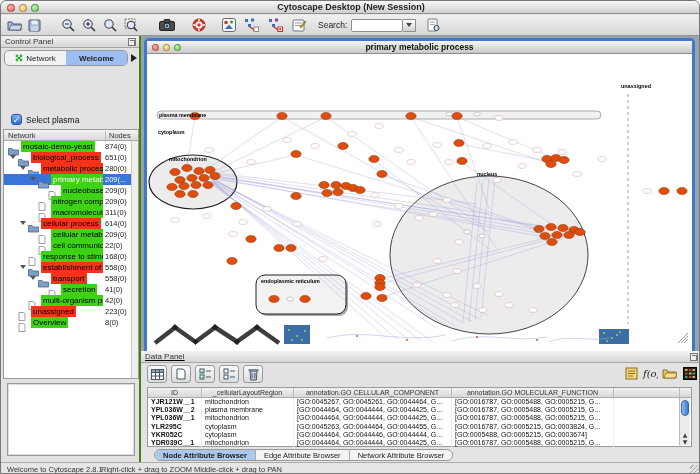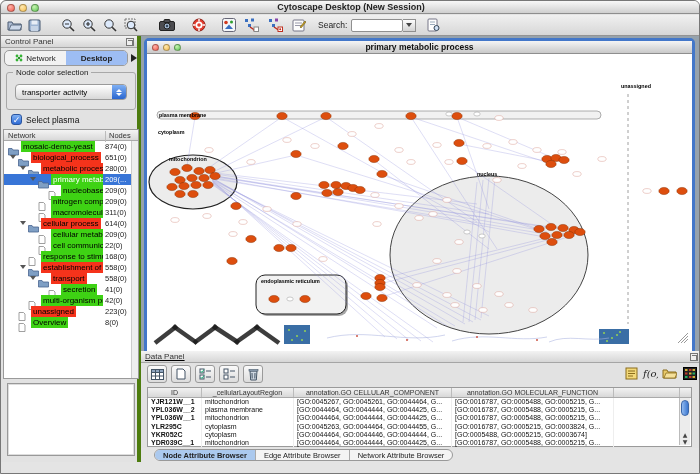--- a/index.html
+++ b/index.html
@@ -26,21 +26,21 @@
   .tbtn { width:18px; height:18px; display:flex; align-items:center; justify-content:center; flex:0 0 auto; }
   #search-label { font-size:8.5px; color:#222; margin-left:10px; }
   #search-box { margin-left:4px; width:52px; height:13px; background:#fff;
     border:1px solid #8f8f8f; border-radius:2px; font-size:8px; padding:0 2px; }
   #search-drop { width:13px; height:13px; border:1px solid #8f8f8f; border-left:none;
     background:linear-gradient(#fdfdfd,#d2d2d2); display:flex; align-items:center; justify-content:center; }
   .tri-down { width:0; height:0; border-left:3px solid transparent; border-right:3px solid transparent; border-top:4px solid #444; }
 
   
   #control-panel { position:absolute; left:0; top:35px; width:140px; height:426px;
-    background:#e2e2e2; border-right:4px solid #4d7c0f; }
+    background:#e2e2e2; border-right:2px solid #4d7c0f; }
   .panel-header { position:relative; height:12px; background:linear-gradient(#f3f3f3,#d6d6d6);
     border-bottom:1px solid #a5a5a5; font-size:8px; color:#333; padding:1px 0 0 4px; }
   .float-icon { position:absolute; right:3px; top:2px; width:8px; height:8px;
     border:1px solid #777; background:#eee; }
   .float-icon:after{ content:""; position:absolute; left:1px; top:1px; width:4px; height:4px; border-top:1px solid #777; border-right:1px solid #777;}
   #cp-tabs { position:absolute; left:3px; top:14px; width:124px; height:16px;
     border:1px solid #9a9a9a; border-radius:5px; background:#f2f2f2; display:flex; overflow:hidden; }
   .cp-tab { flex:1; display:flex; align-items:center; justify-content:center; gap:3px;
     font-size:8px; color:#222; }
   .cp-tab.selected { background:#9dbdf3; font-weight:bold; }
@@ -273,35 +273,25 @@
           <line x1="2" y1="2" x2="6" y2="6" stroke="#2d8d2d"></line>
             <line x1="6" y1="2" x2="2" y2="6" stroke="#2d8d2d"></line>
           <circle cx="2" cy="2" r="1.4" fill="#35b335"></circle>
             <circle cx="6" cy="2" r="1.4" fill="#35b335"></circle>
           <circle cx="2" cy="6" r="1.4" fill="#35b335"></circle>
             <circle cx="6" cy="6" r="1.4" fill="#35b335"></circle>
         </svg>
         <span>Network</span>
       </div>
       <div class="cp-tab selected">
-        <span>Desktop</span>
+        <span>Welcome</span>
       </div>
     </div>
     <div id="cp-tab-more"></div>
 
-    <div id="group-box">
-      <div id="group-label">Node color selection</div>
-      <div id="node-color-select">
-        <span>transporter activity</span>
-        <div id="nc-stepper">
-          <div class="tri-up-w"></div>
-            <div class="tri-dn-w"></div>
-        </div>
-      </div>
-    </div>
 
     <div id="select-nodes-row">
       <div id="select-nodes-check">✓</div>
       <span id="select-nodes-label">Select plasma</span>
     </div>
 
     <div id="tree-box">
       <div id="tree-header">
         <span class="h1">Network</span>
         <span class="h2">Nodes</span>
@@ -778,13 +768,19 @@
   </div>
 
   <div id="bottom-tabs">
     <div id="seg">
         <div class="seg-tab selected">Node Attribute Browser</div>
         <div class="seg-tab">Edge Attribute Browser</div>
         <div class="seg-tab">Network Attribute Browser</div>
       </div>
   </div>
 
+  <div id="status-bar">
+    <span id="st-1">Welcome to Cytoscape 2.8.1</span>
+    <span id="st-2">Right-click + drag to ZOOM</span>
+    <span id="st-3">Middle-click + drag to PAN</span>
+    <div id="grip"></div>
+  </div>
 </div>
 
 </body></html>

